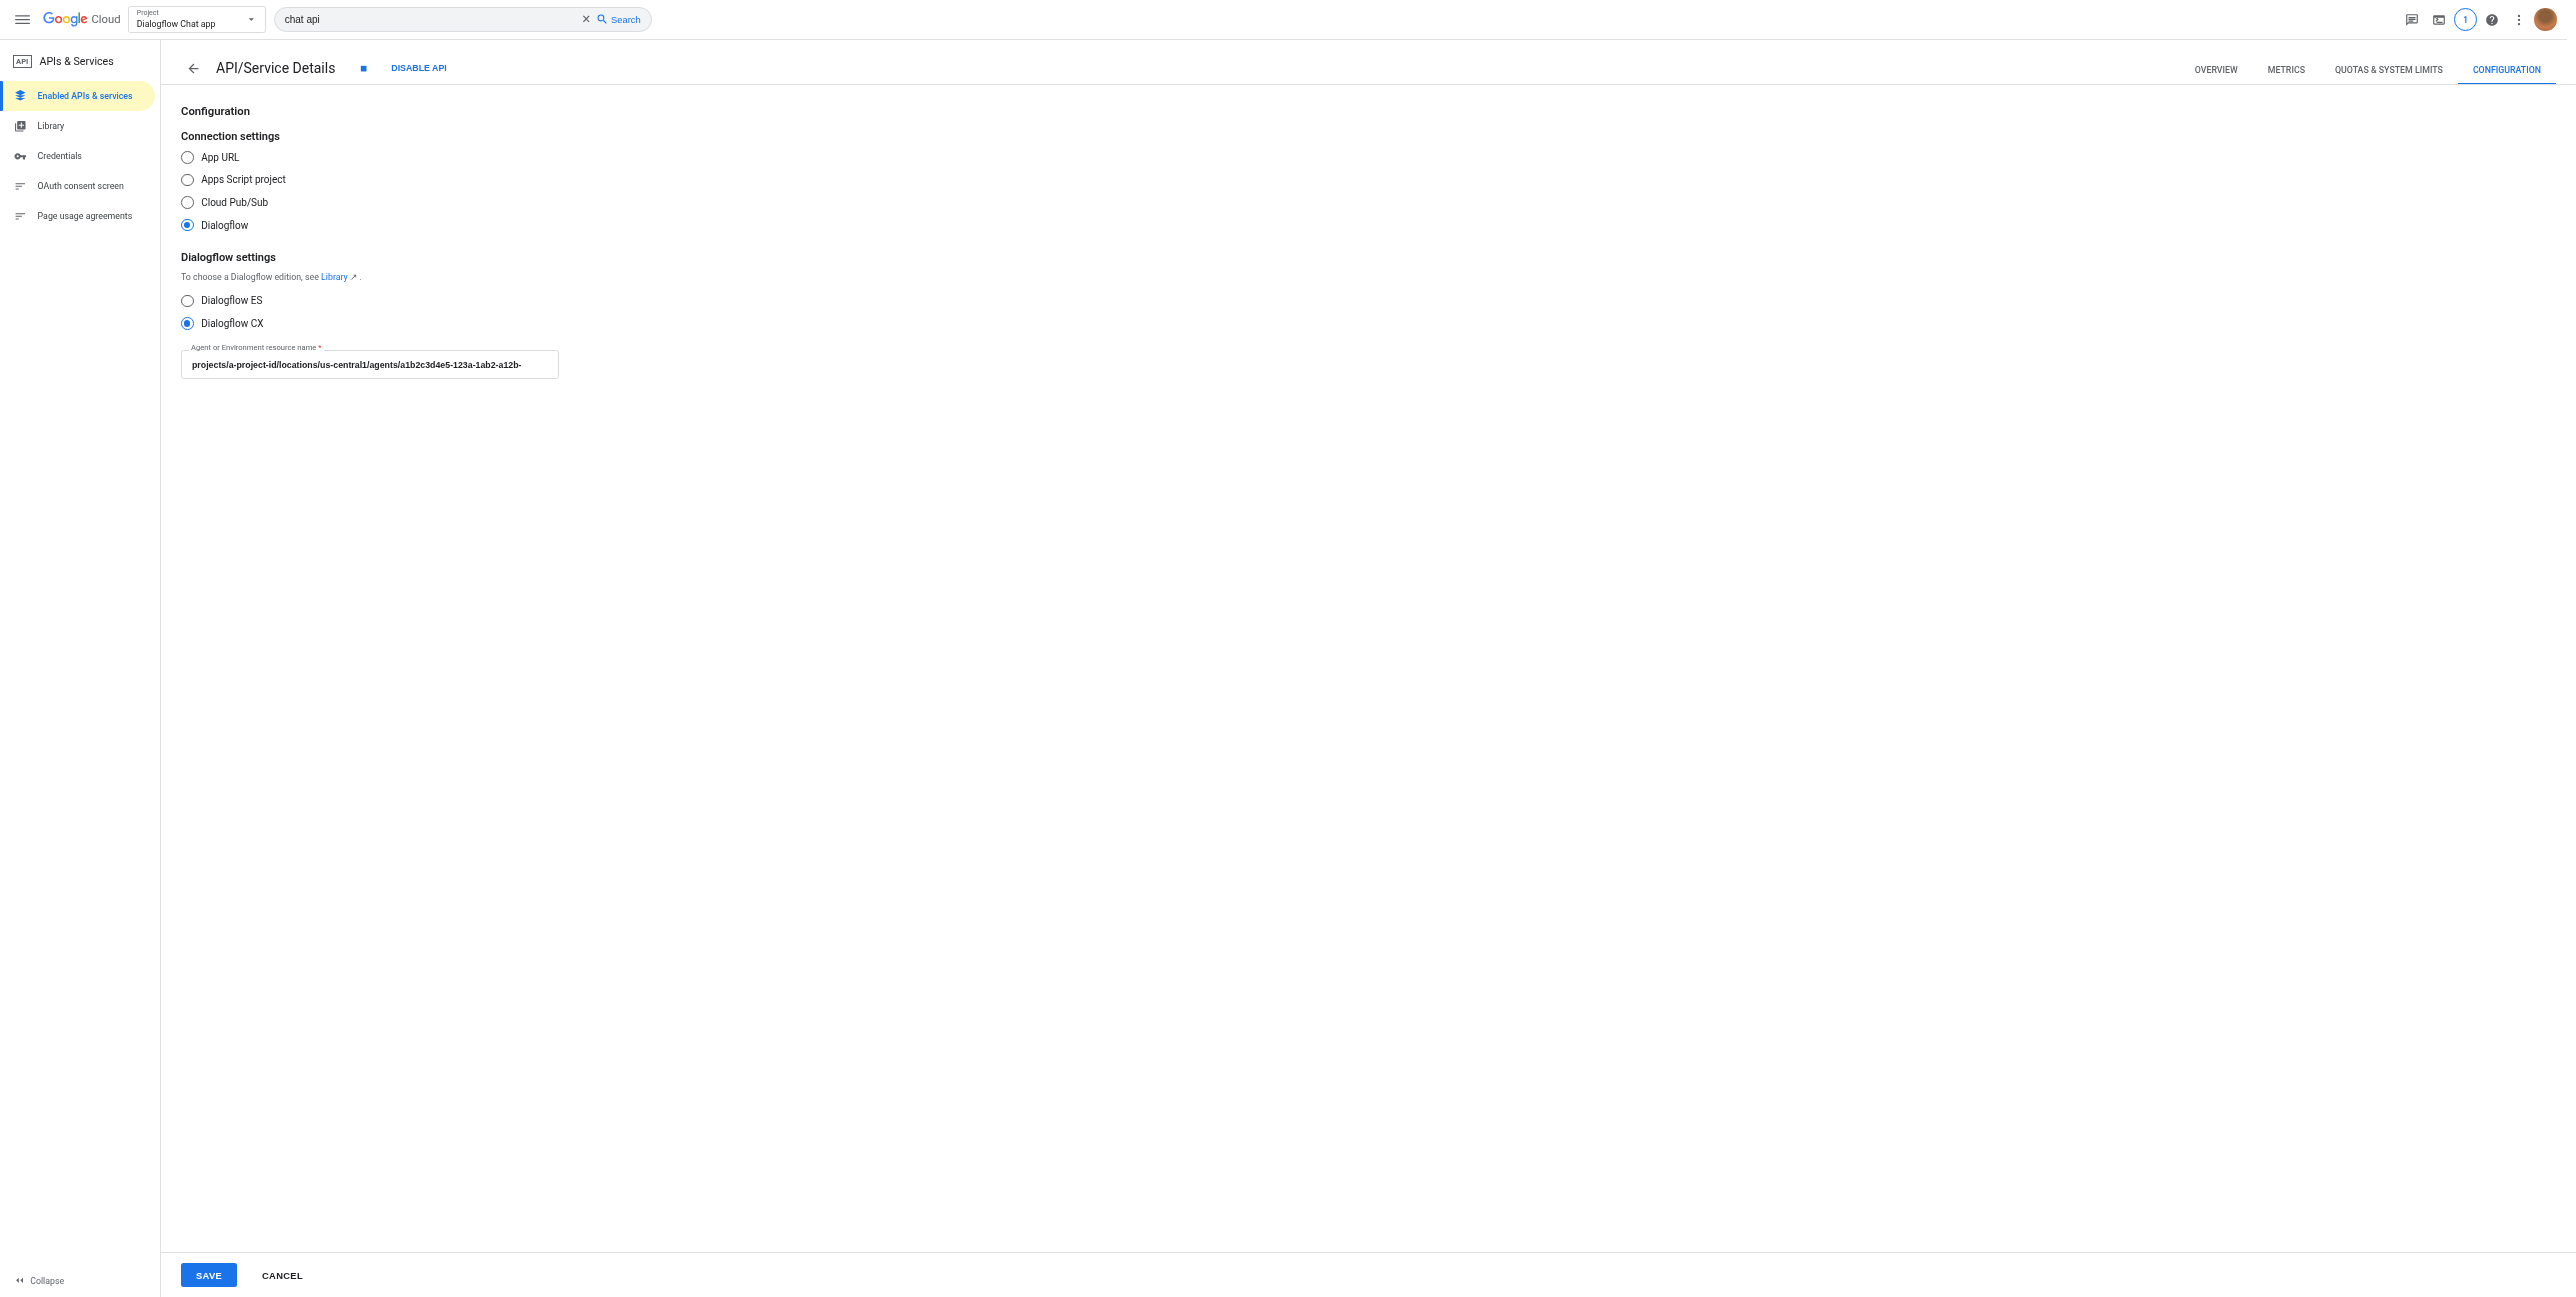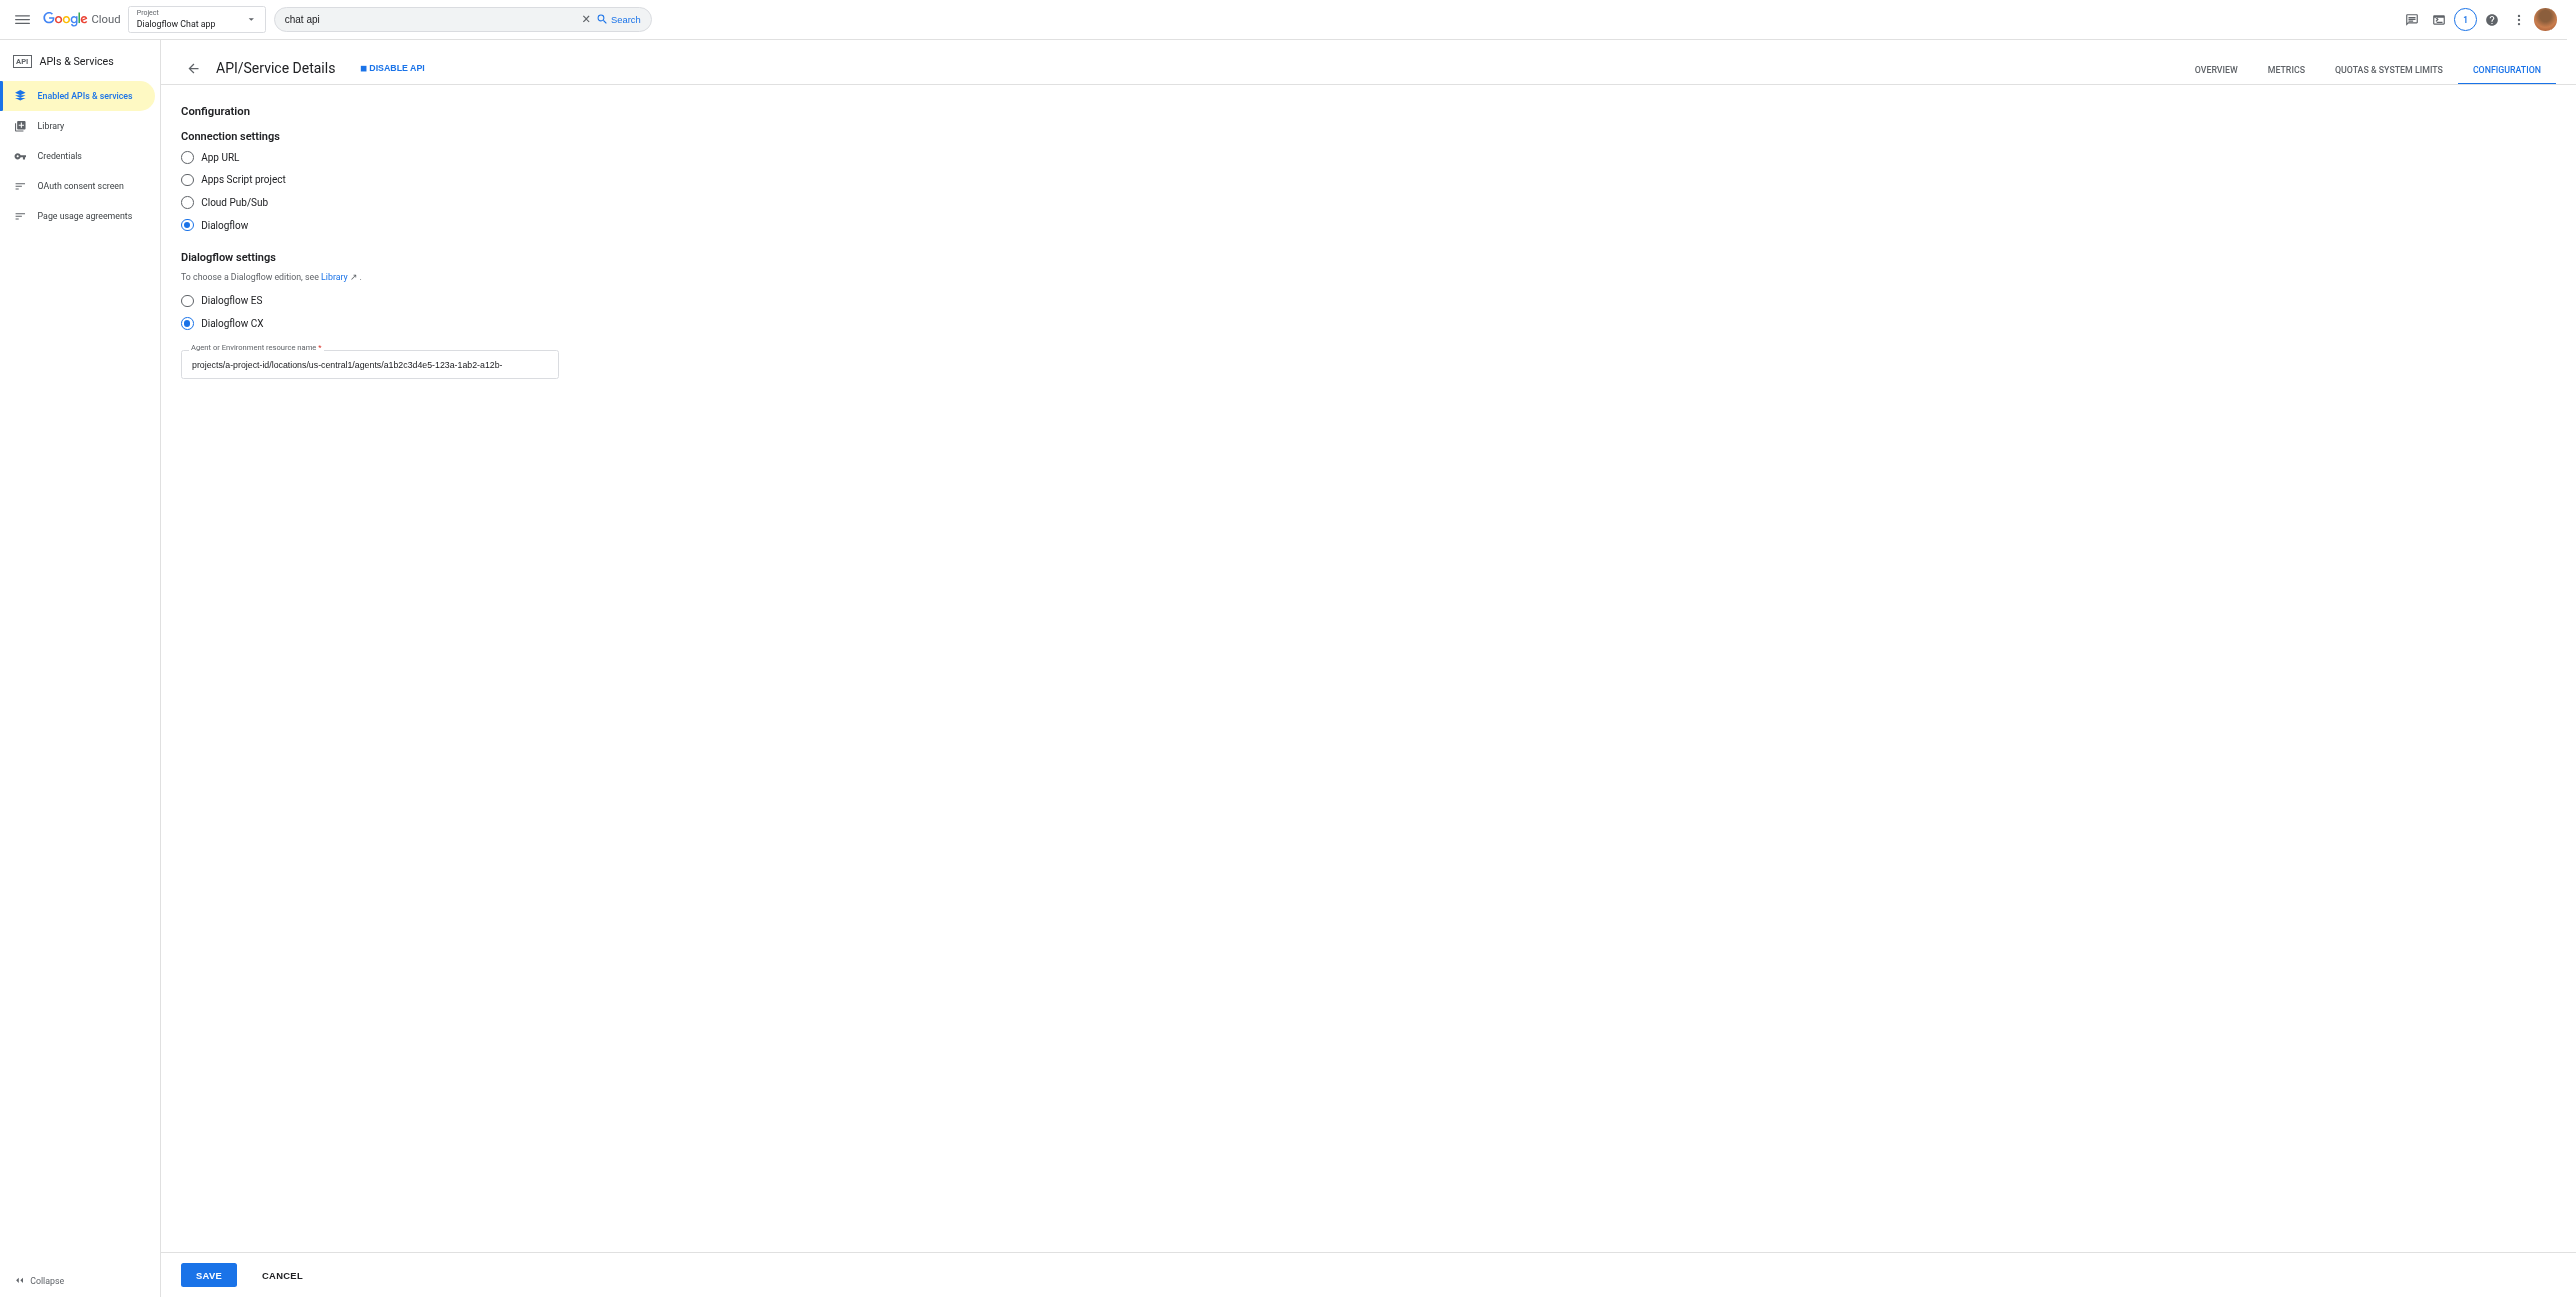--- a/index.html
+++ b/index.html
@@ -146,21 +146,21 @@
     .back-btn {
       width: 25px; height: 25px; border-radius: 50%;
       display: flex; align-items: center; justify-content: center;
       cursor: pointer; color: #5f6368; font-size: 12.6px;
       border: none; background: transparent;
     }
     .page-title {
       font-size: 14px; font-weight: 400; color: #202124;
     }
     .disable-api-btn {
-      display: flex; align-items: center; gap: 0;
+      display: flex; align-items: center; gap: 22px;
       color: #1a73e8; font-size: 8.8px; font-weight: 600;
       cursor: pointer; border: none; background: transparent;
       padding: 5px 7.6px; margin-left: 5px;
     }
     .tab-bar {
       display: flex; gap: 0;
       margin-top: 5px;
     }
     .tab-item {
       padding: 7.6px 15px; font-size: 8.8px; font-weight: 500;
@@ -214,21 +214,21 @@
       max-width: 378px;
     }
     .text-field-label {
       position: absolute; top: -6.3px; left: 7.6px;
       font-size: 7.6px; color: #5f6368; background: #fff; padding: 0 2.5px;
     }
     .text-field-required { color: #d93025; }
     .text-field-input {
       width: 100%; border: 0.6px solid #dadce0; border-radius: 2.5px;
       padding: 8.8px 10px; font-size: 8.8px; color: #202124;
-      outline: none; background: #fff;
+      outline: none; background: #fff; font-weight: bold;
     }
 
     
     .action-bar {
       position: fixed; bottom: 0; left: 161px; right: 0;
       background: #fff; border-top: 0.6px solid #e0e0e0;
       padding: 10px 20px; display: flex; gap: 10px; align-items: flex-end;
     }
     .save-btn {
       background: #1a73e8; color: #fff;

